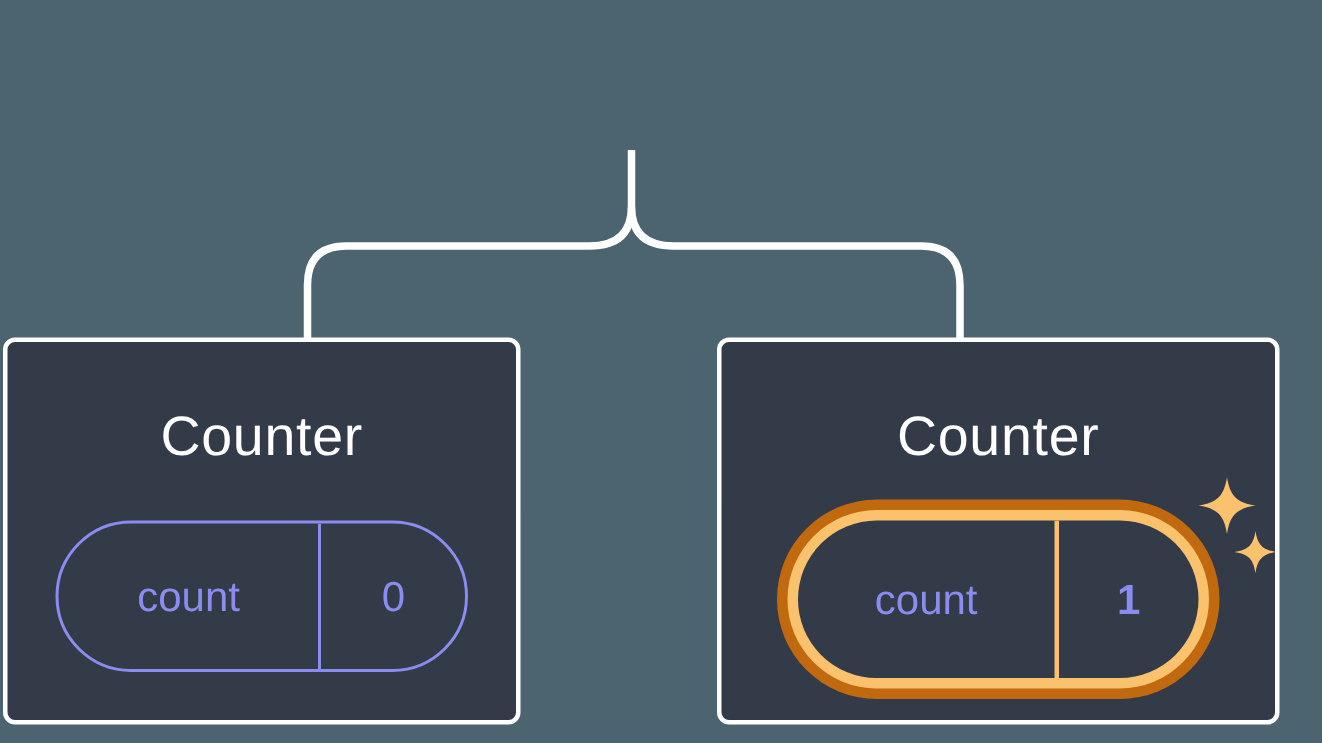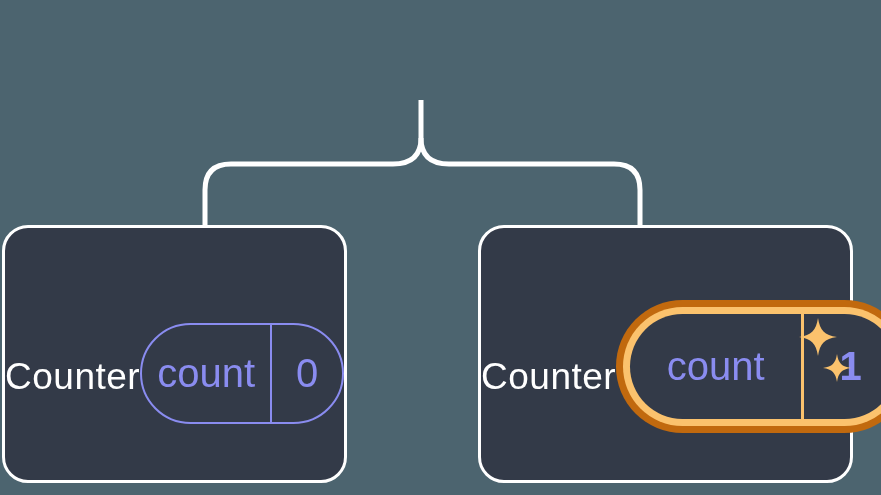--- a/index.html
+++ b/index.html
@@ -35,23 +35,23 @@
     align-items: center;
     justify-content: center;
   }
   .root-label {
     color: #ffffff;
     font-size: 36px;
     font-weight: 500;
     letter-spacing: 0.5px;
   }
   .card {
-    border-radius: 26px;
+    border-radius: 8px;
     display: flex;
-    flex-direction: row;
+    flex-direction: column;
     align-items: center;
   }
   .card-left  { left: 2px;   top: 225px; width: 345px; height: 258px; }
   .card-right { left: 478px; top: 225px; width: 375px; height: 258px; }
   .card-title {
     margin-top: 44px;
     color: #ffffff;
     font-size: 37px;
     font-weight: 500;
     letter-spacing: 0.5px;
@@ -59,21 +59,21 @@
   }
   .pill {
     display: flex;
     box-sizing: border-box;
     width: 275px;
     height: 101px;
     margin-top: 38px;
     border: 2px solid #8a8cf0;
     border-radius: 999px;
     color: #8a8cf0;
-    font-size: 40px;
+    font-size: 28px;
     overflow: hidden;
   }
   .pill-key {
     flex: 0 0 64%;
     display: flex;
     align-items: center;
     justify-content: center;
     border-right: 2px solid #8a8cf0;
   }
   .pill-val {

